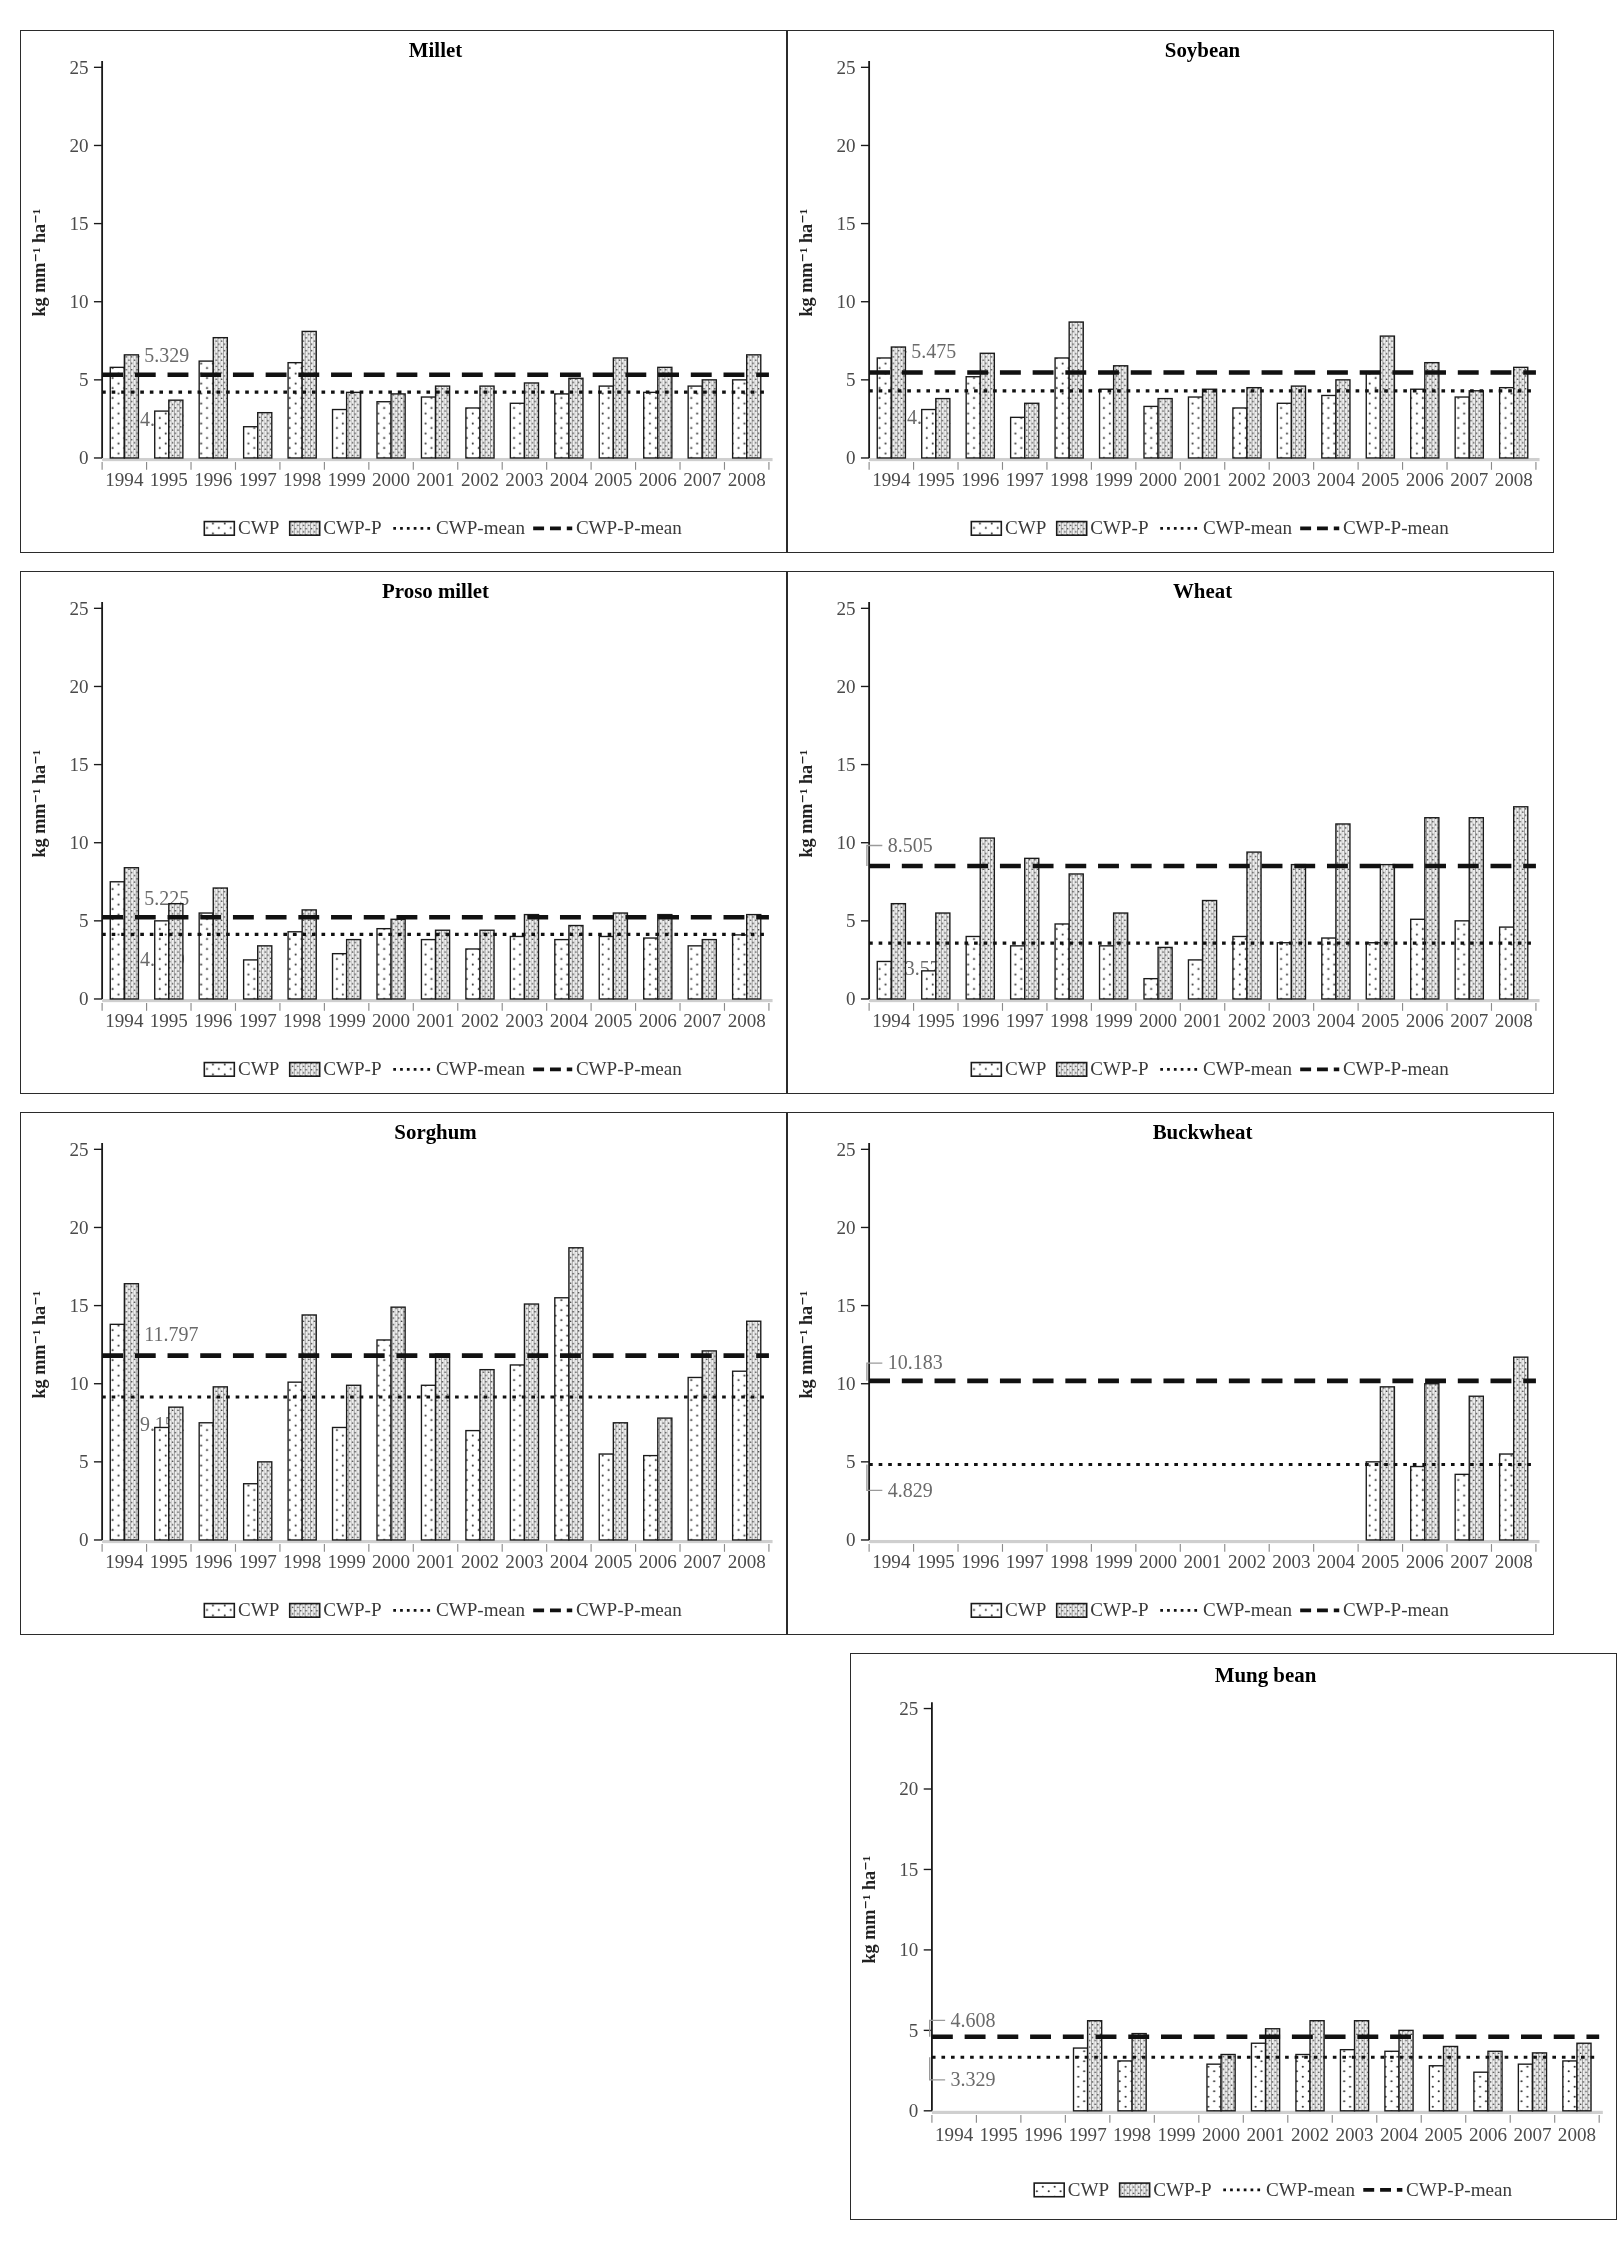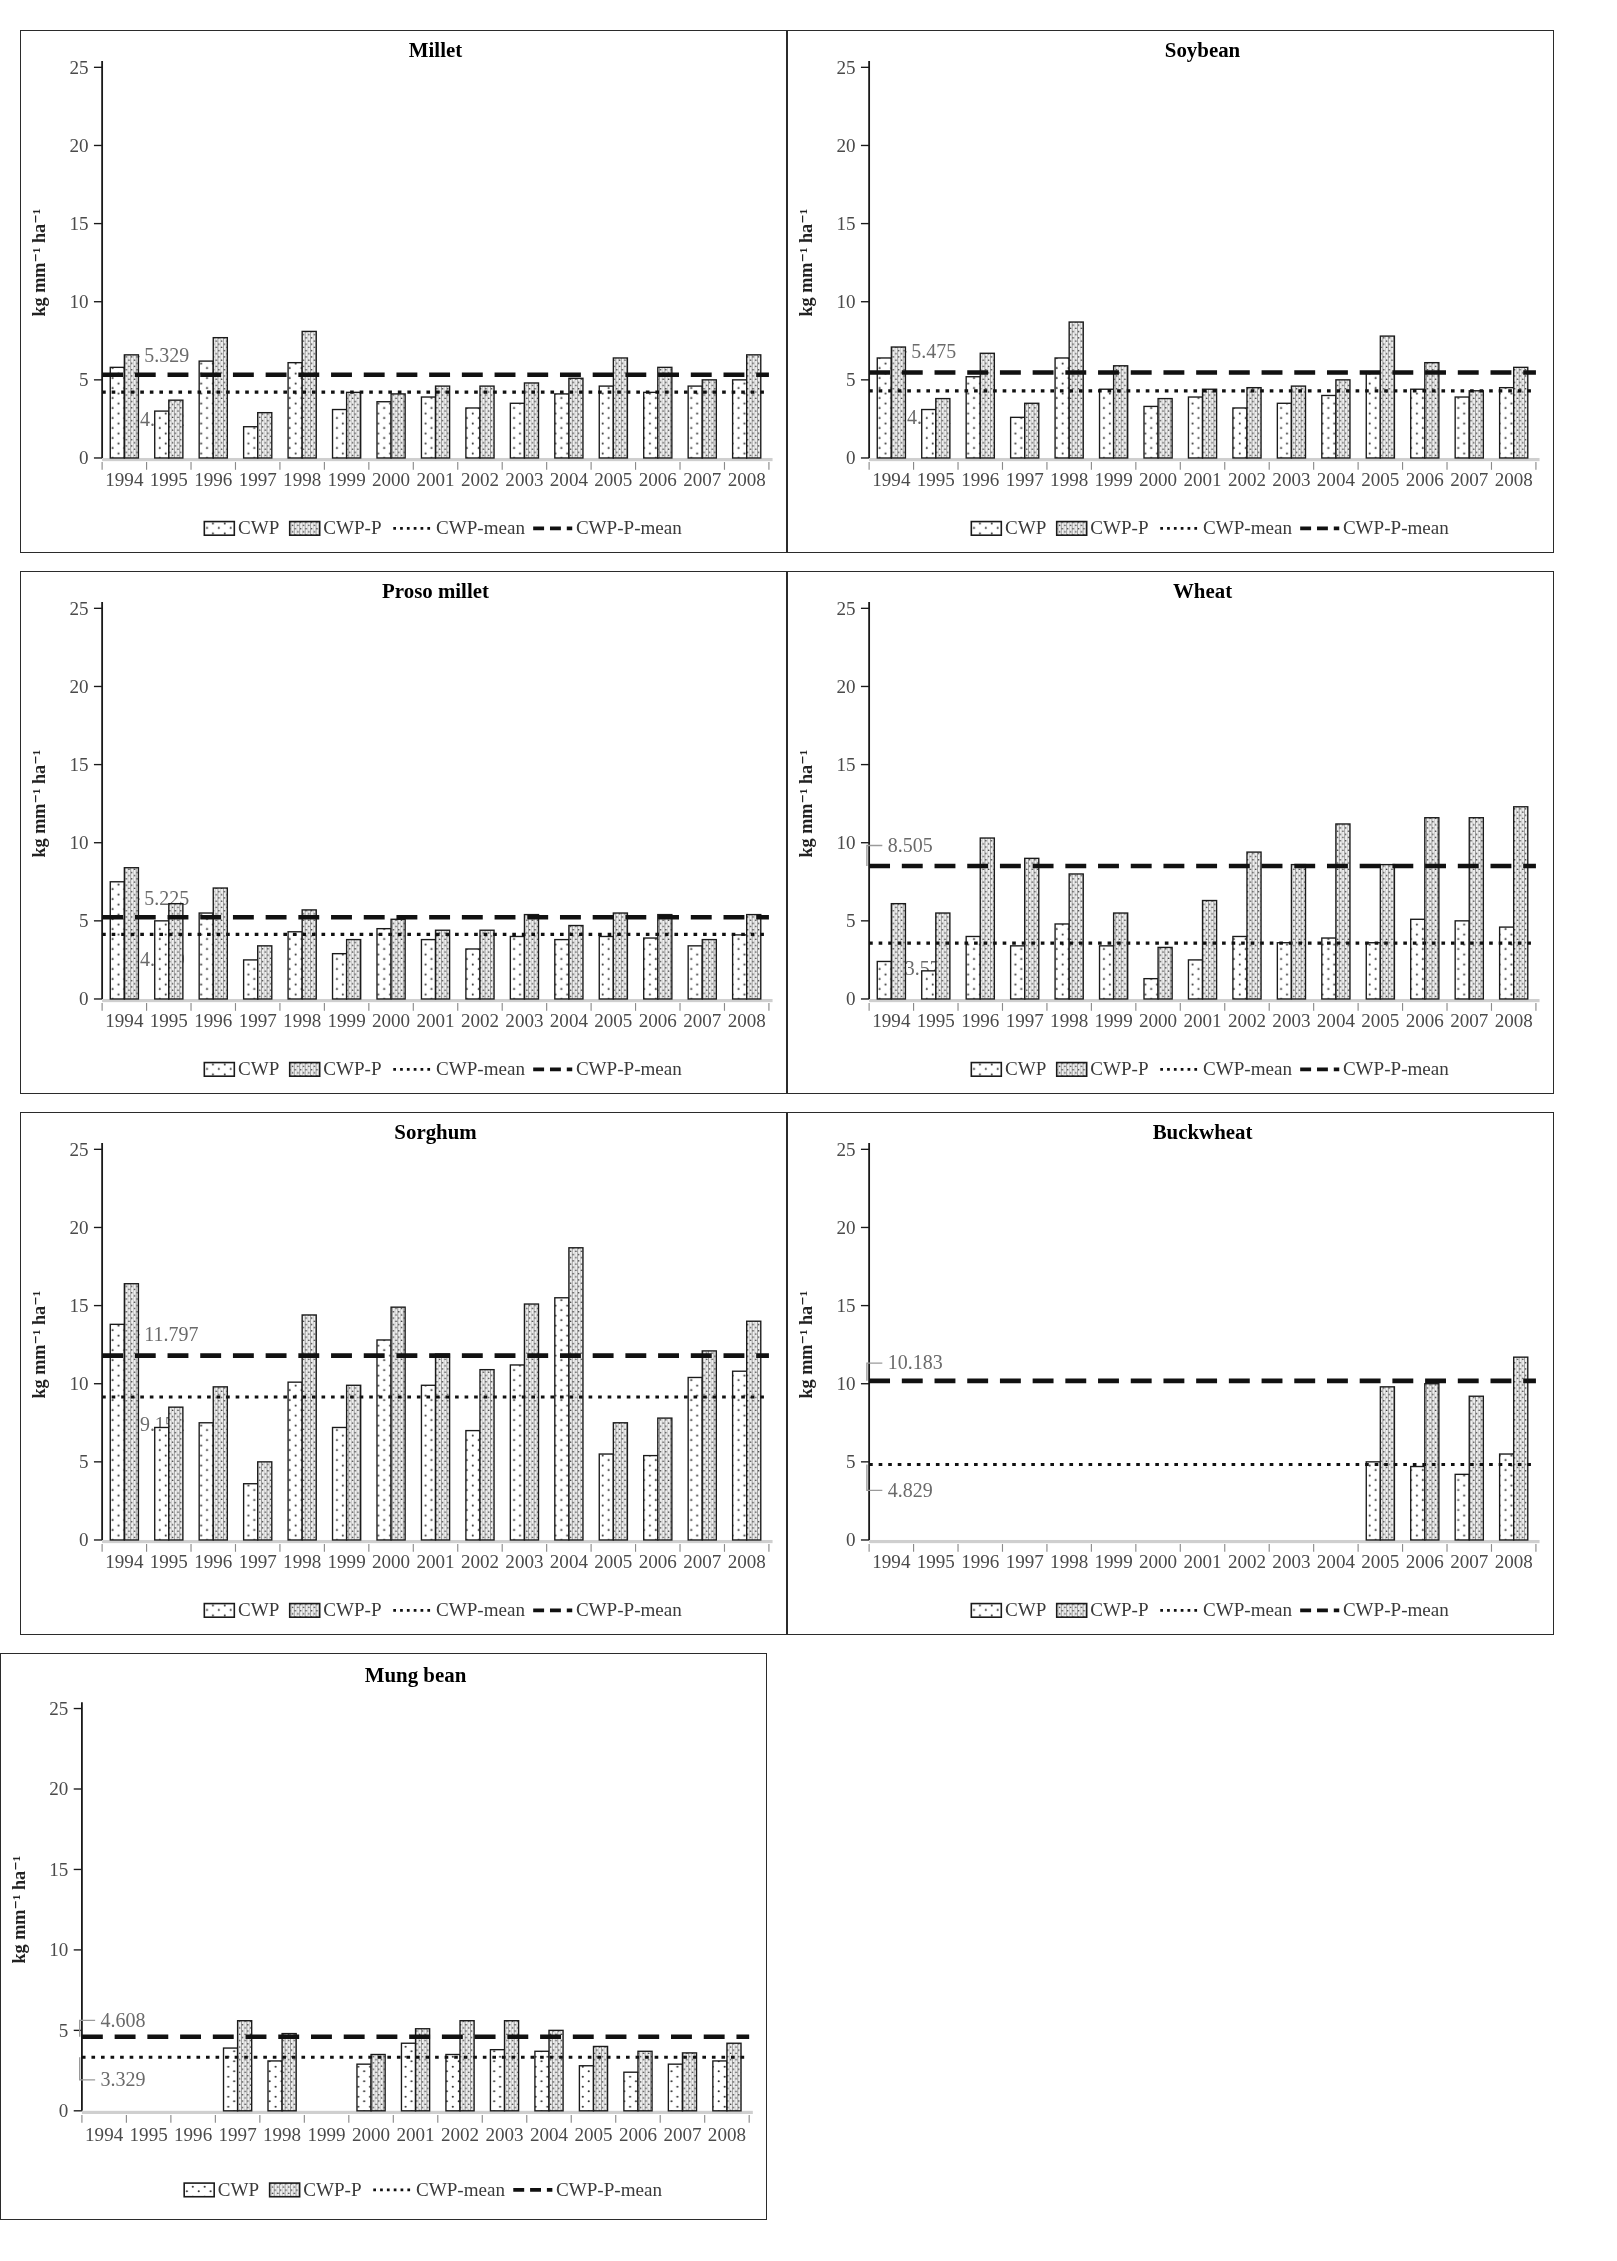--- a/index.html
+++ b/index.html
@@ -1,19 +1,19 @@
 <!DOCTYPE html>
 <html style="font-size:7.3px"><head>
 <meta charset="utf-8">
 <style>
   html,body{margin:0;padding:0;background:#ffffff;}
   body{font-family:"Liberation Serif","DejaVu Serif",serif;}
   #figure{width:1617px;background:#ffffff;padding-top:30px;padding-bottom:13.7px;box-sizing:border-box;}
   .chart-row{display:flex;flex-direction:row;justify-content:flex-start;padding-left:20px;margin-bottom:18px;}
-  .chart-row.centered{justify-content:flex-start;padding-left:0;}
+  .chart-row.centered{justify-content:flex-end;padding-left:0;}
   .panel{width:767px;height:523px;border:1.4px solid #2b2b2b;background:#ffffff;box-sizing:border-box;position:relative;}
   .panel.tall{height:567px;}
   .panel svg{display:block;width:100%;height:100%;}
   text{font-family:"Liberation Serif","DejaVu Serif",serif;}
 </style>
 </head>
 <body>
 
 <div id="figure">
     <div class="chart-row">

